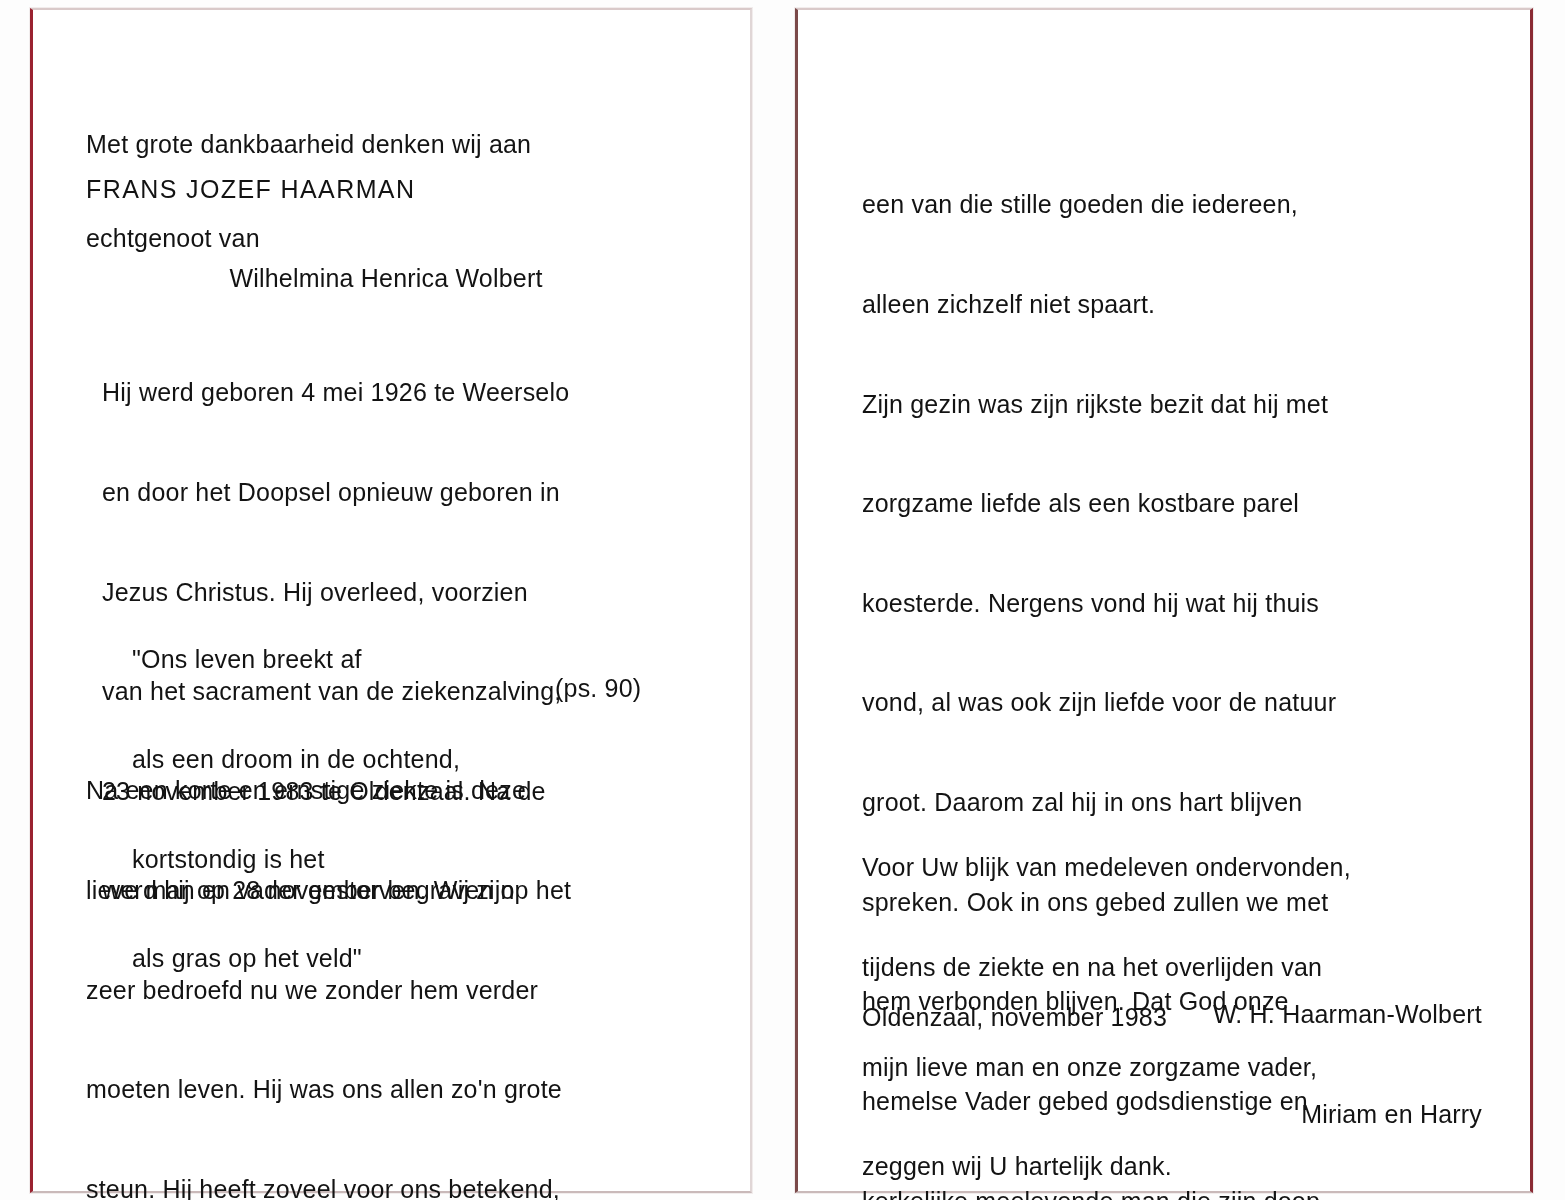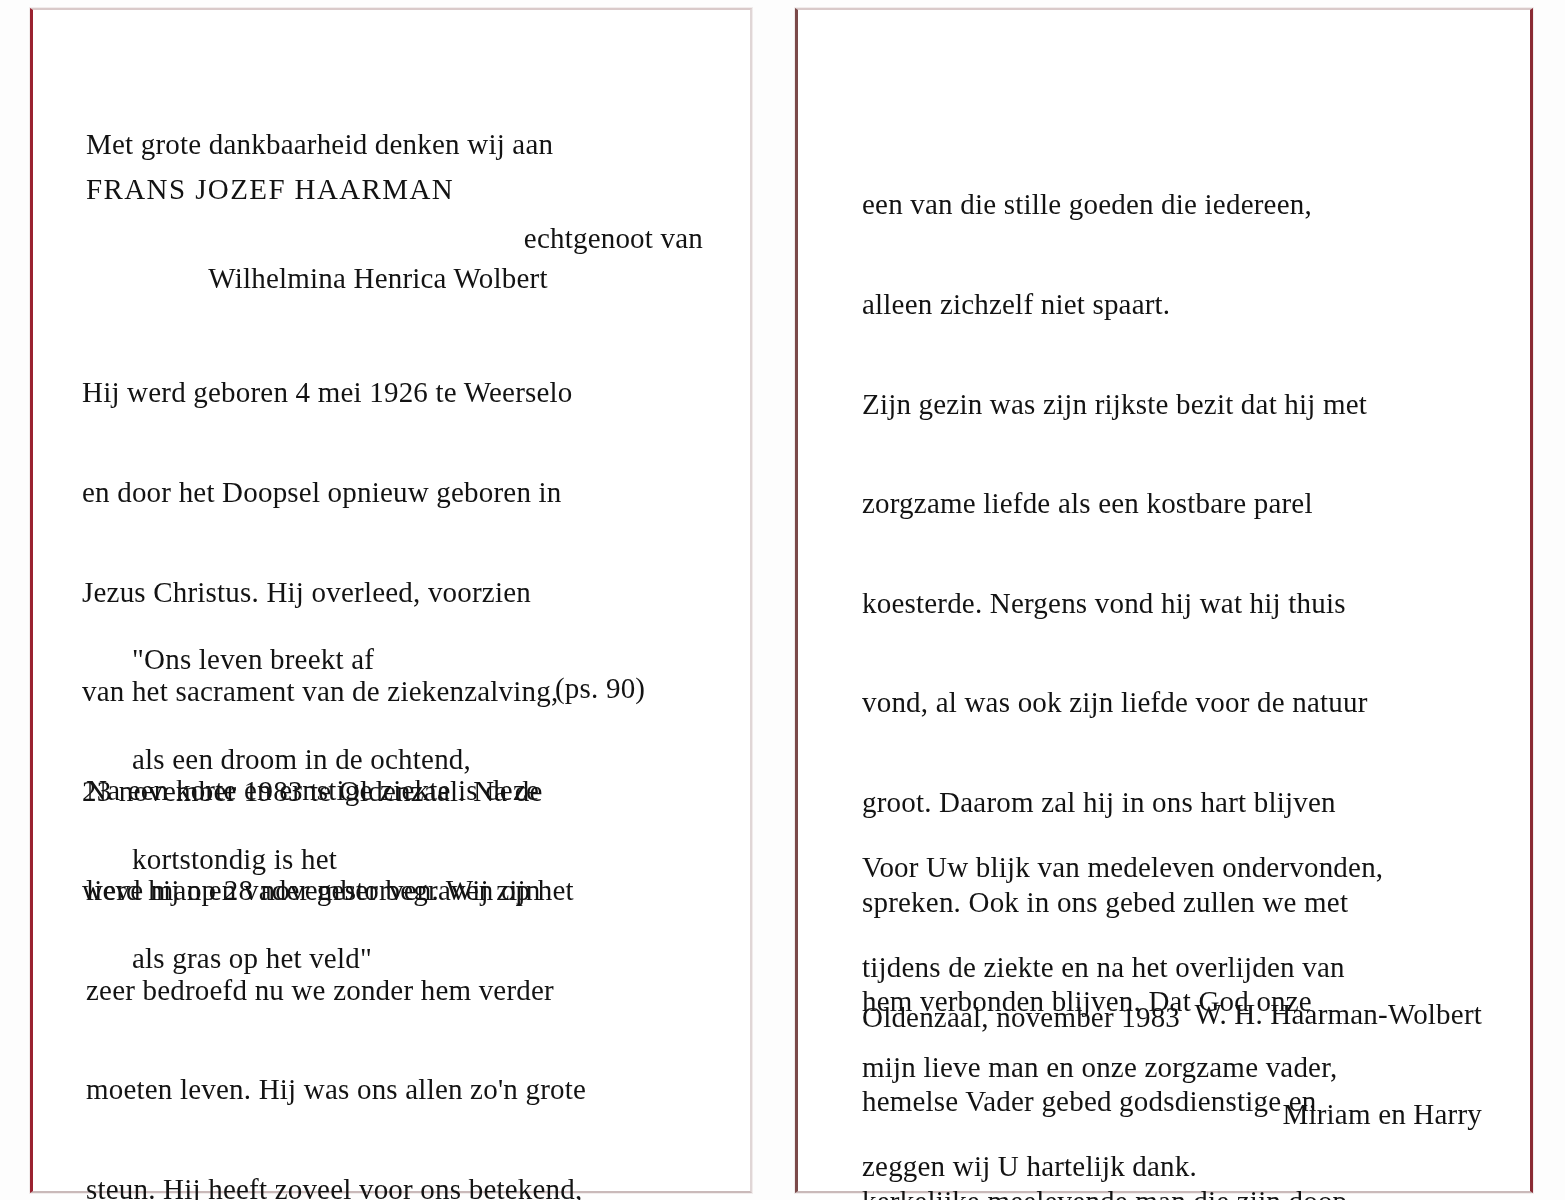--- a/index.html
+++ b/index.html
@@ -51,38 +51,38 @@
   .page-inner {
     position: absolute;
     left: 0;
     right: 0;
     top: 0;
     bottom: 0;
   }
 
   .txt {
     position: absolute;
-    font-family: Liberation Serif, serif;
-    font-size: 29px;
+    font-family: Liberation Sans, sans-serif;
+    font-size: 25px;
     line-height: 33.2px;
     color: #131313;
     white-space: pre;
     letter-spacing: 0.2px;
   }
   .line {
     display: block;
     white-space: pre;
   }
 
   
   #l-intro      { left: 86px;  top: 128px;  width: 600px; }
   #l-name       { left: 86px;  top: 173px;  width: 600px; text-align: left; letter-spacing: 1.4px; }
-  #l-spouse-lbl { left: 103px;  top: 222px;  width: 600px; text-align: right; }
-  #l-spouse     { left: 78px;  top: 262px;  width: 600px; text-align: center; }
-  #l-bio        { left: 82px;  top: 310px;  width: 616px; }
+  #l-spouse-lbl { left: 86px;  top: 222px;  width: 600px; text-align: left; }
+  #l-spouse     { left: 86px;  top: 262px;  width: 600px; text-align: center; }
+  #l-bio        { left: 102px;  top: 310px;  width: 616px; }
   #l-quote      { left: 132px; top: 577px;  width: 580px; }
   #l-quote .qline { display:block; }
   #l-psalm      { position:absolute; left: 555px; top: 672px; }
   #l-body2      { left: 86px;  top: 708px;  width: 620px; }
 
   
   #r-top        { left: 862px; top: 122px;  width: 620px; }
   #r-thanks     { left: 862px; top: 785px;  width: 620px; }
   #r-signature  { left: 862px; top: 932px;  width: 620px; text-align: right; }
   #r-place      { left: 862px; top: 1001px; width: 620px; }

